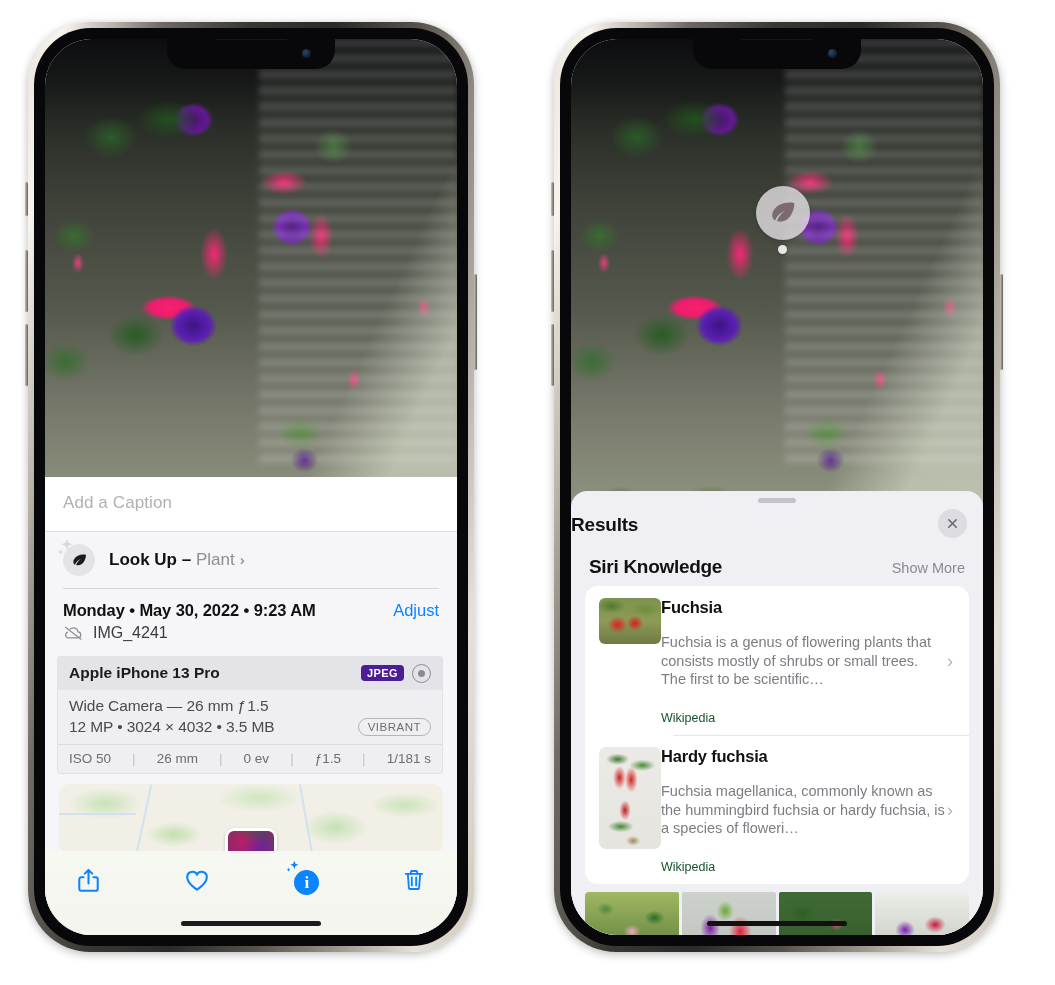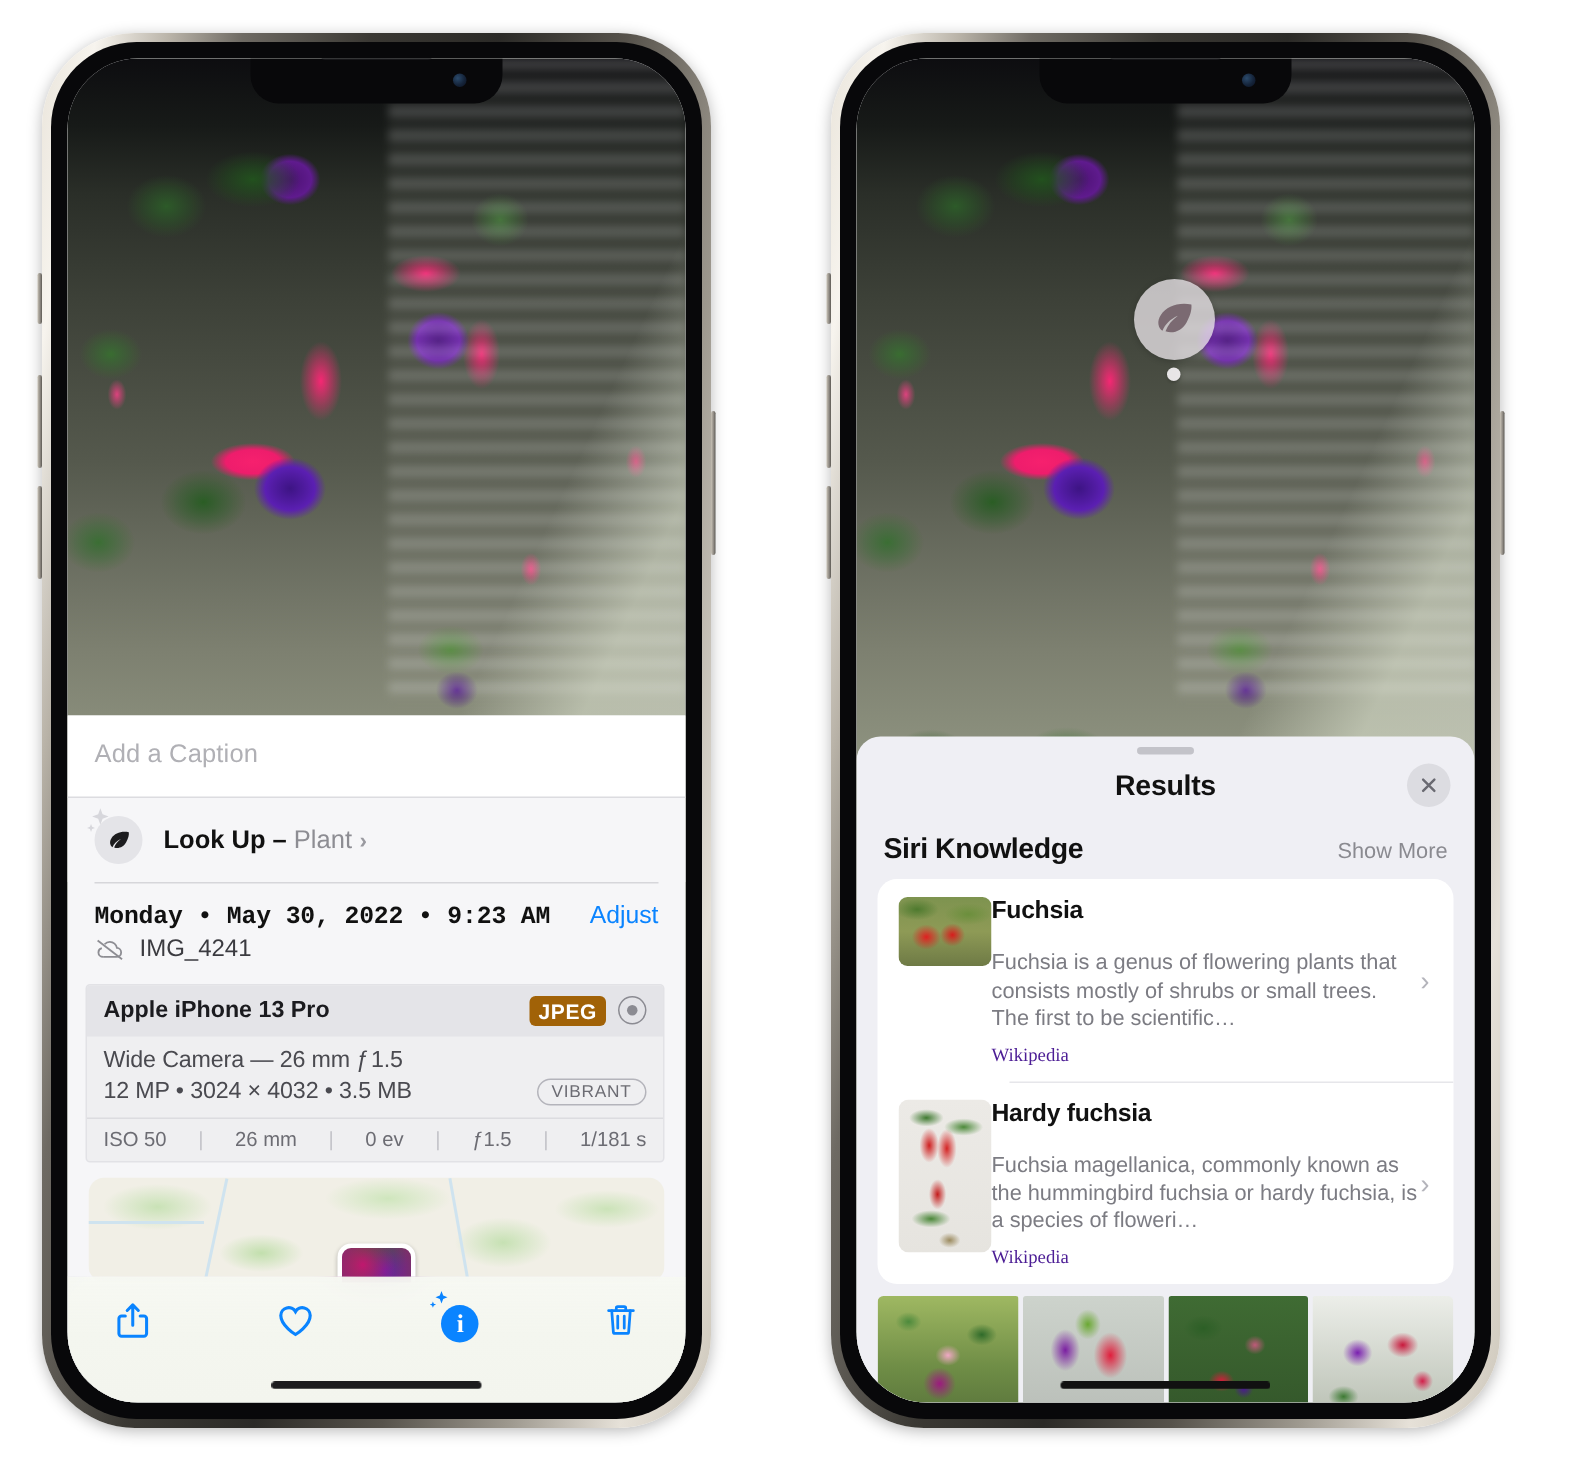--- a/index.html
+++ b/index.html
@@ -148,40 +148,40 @@
   .sparkle {
     position: absolute; left: -8px; top: -7px;
     width: 22px; height: 22px; color: #d7d7dc;
   }
   .lookup-text { font-size: 17px; font-weight: 700; color: #111; }
   .lookup-text .muted { font-weight: 400; color: #8d8d93; }
   .chev-sm { color: #9a9aa0; font-size: 15px; margin-left: 5px; }
 
   .meta-block { padding: 12px 18px 6px 18px; }
   .meta-line1 { display: flex; align-items: baseline; justify-content: space-between; }
-  .meta-date { font-size: 16.5px; font-weight: 700; color: #111; letter-spacing: -.1px; font-family: Liberation Mono, monospace; }
+  .meta-date { font-size: 16.5px; font-weight: 700; color: #111; letter-spacing: -.1px; }
   .adjust { font-size: 16.5px; color: #0a84ff; }
   .meta-line2 { display: flex; align-items: center; gap: 9px; margin-top: 4px; }
   .meta-file { font-size: 16px; color: #3b3b40; }
   .cloud-slash { color: #8d8d93; }
 
   .cam-card {
     margin: 8px 14px 0 12px;
     border-radius: 3px; overflow: hidden;
     background: #efeff1;
     border: .5px solid #e2e2e6;
   }
   .cam-head {
     display: flex; align-items: center; justify-content: space-between;
     background: #e4e4e8; padding: 7px 11px;
   }
   .cam-title { font-size: 15.5px; font-weight: 700; color: #1b1b1f; }
   .cam-head-right { display: flex; align-items: center; gap: 8px; }
   .jpeg-badge {
-    background: #a16207; color: #fff; font-size: 14px; font-weight: 700;
+    background: #4c1d95; color: #fff; font-size: 11px; font-weight: 700;
     padding: 2px 6px; border-radius: 4px; letter-spacing: .4px;
   }
   .raw-ring {
     width: 19px; height: 19px; border-radius: 50%;
     border: 1.4px solid #8b8b92; display:flex; align-items:center; justify-content:center;
   }
   .raw-ring i { width: 7px; height: 7px; border-radius:50%; background:#8b8b92; display:block; }
   .cam-body { padding: 7px 11px 8px 11px; }
   .cam-lens { font-size: 15.5px; color: #4a4a50; letter-spacing: -.1px; }
   .cam-row2 { display: flex; align-items: center; justify-content: space-between; margin-top: 3px; }
@@ -253,21 +253,21 @@
     position: absolute; left: 0; right: 0; bottom: 0; top: 452px;
     background: #efeff4;
     border-top-left-radius: 16px; border-top-right-radius: 16px;
     z-index: 20; overflow: hidden;
   }
   .grabber {
     width: 38px; height: 5px; border-radius: 3px; background: #c3c3c9;
     margin: 7px auto 0 auto;
   }
   .res-head {
-    position: relative; display: flex; align-items: center; justify-content: center;
+    position: relative; display: flex; align-items: center; justify-content: flex-start;
     padding: 11px 0 6px 0;
   }
   .res-title { font-size: 19px; font-weight: 700; color: #111; letter-spacing: -.2px; }
   .close-btn {
     position: absolute; right: 16px; top: 6px;
     width: 29px; height: 29px; border-radius: 50%; background: #dcdce1;
     display:flex; align-items:center; justify-content:center; color:#6a6a72;
   }
   .sec-head {
     display: flex; align-items: baseline; justify-content: space-between;
@@ -296,21 +296,21 @@
       radial-gradient(ellipse 8px 14px at 42% 62%, #c41c1c 0%, rgba(196,28,28,0) 72%),
       radial-gradient(ellipse 16px 8px at 30% 12%, #3f7a30 0%, rgba(63,122,48,0) 72%),
       radial-gradient(ellipse 18px 8px at 70% 18%, #4c8a3a 0%, rgba(76,138,58,0) 72%),
       radial-gradient(ellipse 18px 8px at 35% 78%, #4a8738 0%, rgba(74,135,56,0) 72%),
       radial-gradient(ellipse 10px 7px at 55% 92%, #9b8a5e 0%, rgba(155,138,94,0) 72%),
       linear-gradient(180deg,#eceae6 0%,#e6e4df 100%);
   }
   .k-body { flex: 1; min-width: 0; }
   .k-name { font-size: 16.5px; font-weight: 700; color: #111; letter-spacing: -.2px; }
   .k-desc { font-size: 14.5px; color: #7c7c83; line-height: 1.28; margin-top: 16px; }
-  .k-src { font-size: 12.5px; color: #4c1d95; margin-top: 7px; font-family: Liberation Serif, serif; }
+  .k-src { font-size: 12.5px; color: #14532d; margin-top: 22px; }
   .k-chev { align-self: center; color: #b4b4bb; font-size: 18px; padding: 0 4px 0 2px; flex: none; }
   .k-sep { height: .5px; background: #e6e6ea; margin-left: 88px; }
 
   .web-strip { display: flex; gap: 3px; margin: 8px 14px 0 14px; height: 86px; overflow: hidden; border-radius: 4px; }
   .web-img { flex: 1; border-radius: 2px; }
   .w1 { background:
       radial-gradient(ellipse 16px 16px at 44% 68%, #9c1a7e 0%, rgba(156,26,126,0) 68%),
       radial-gradient(ellipse 12px 10px at 50% 46%, #f0a8c4 0%, rgba(240,168,196,0) 70%),
       radial-gradient(ellipse 14px 10px at 74% 30%, #2f6b2a 0%, rgba(47,107,42,0) 72%),
       radial-gradient(ellipse 12px 9px at 22% 20%, #4c8a3c 0%, rgba(76,138,60,0) 72%),

